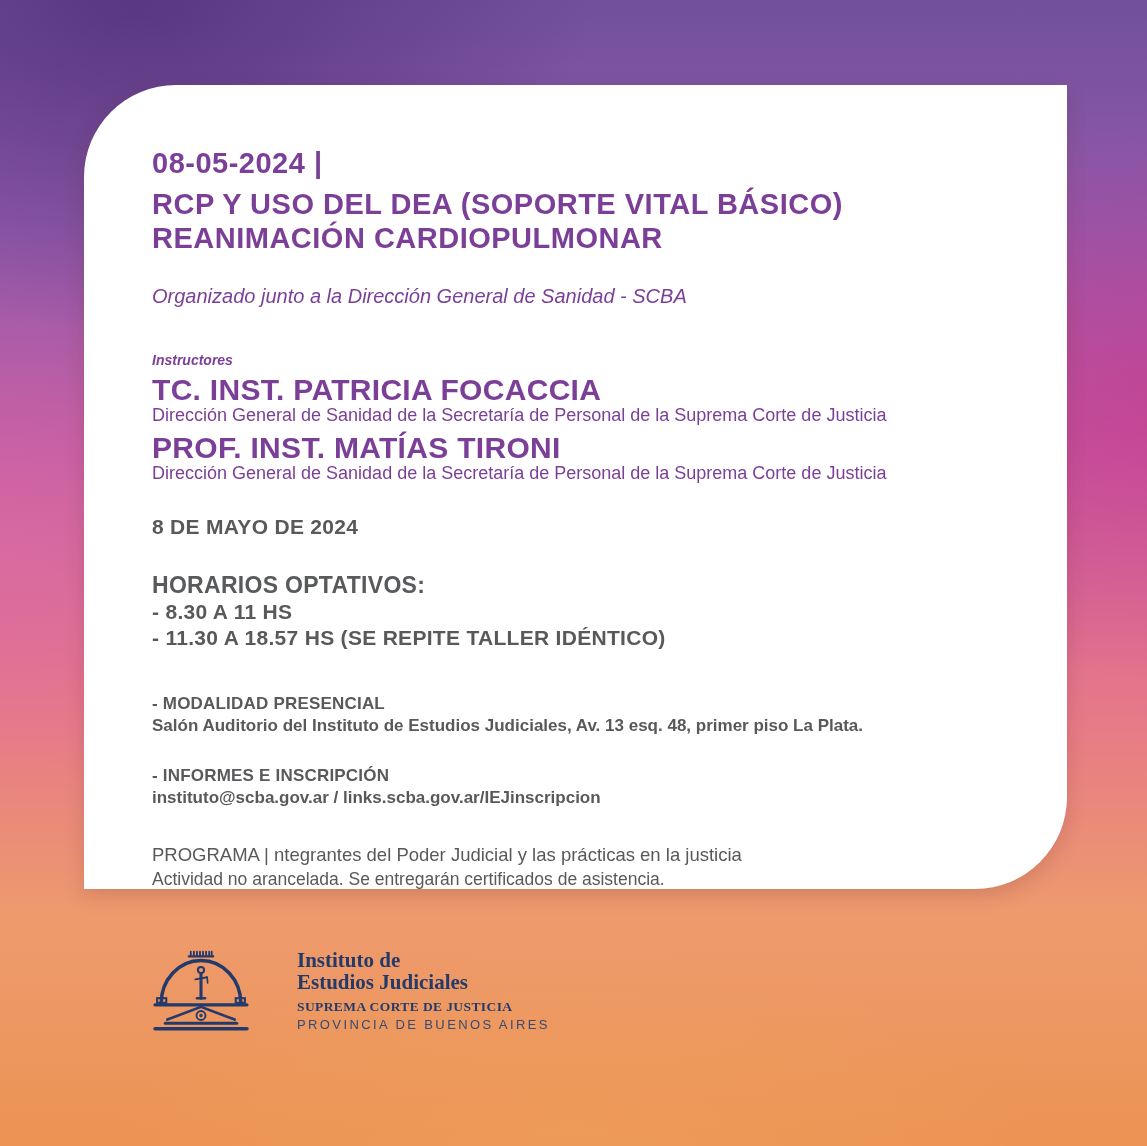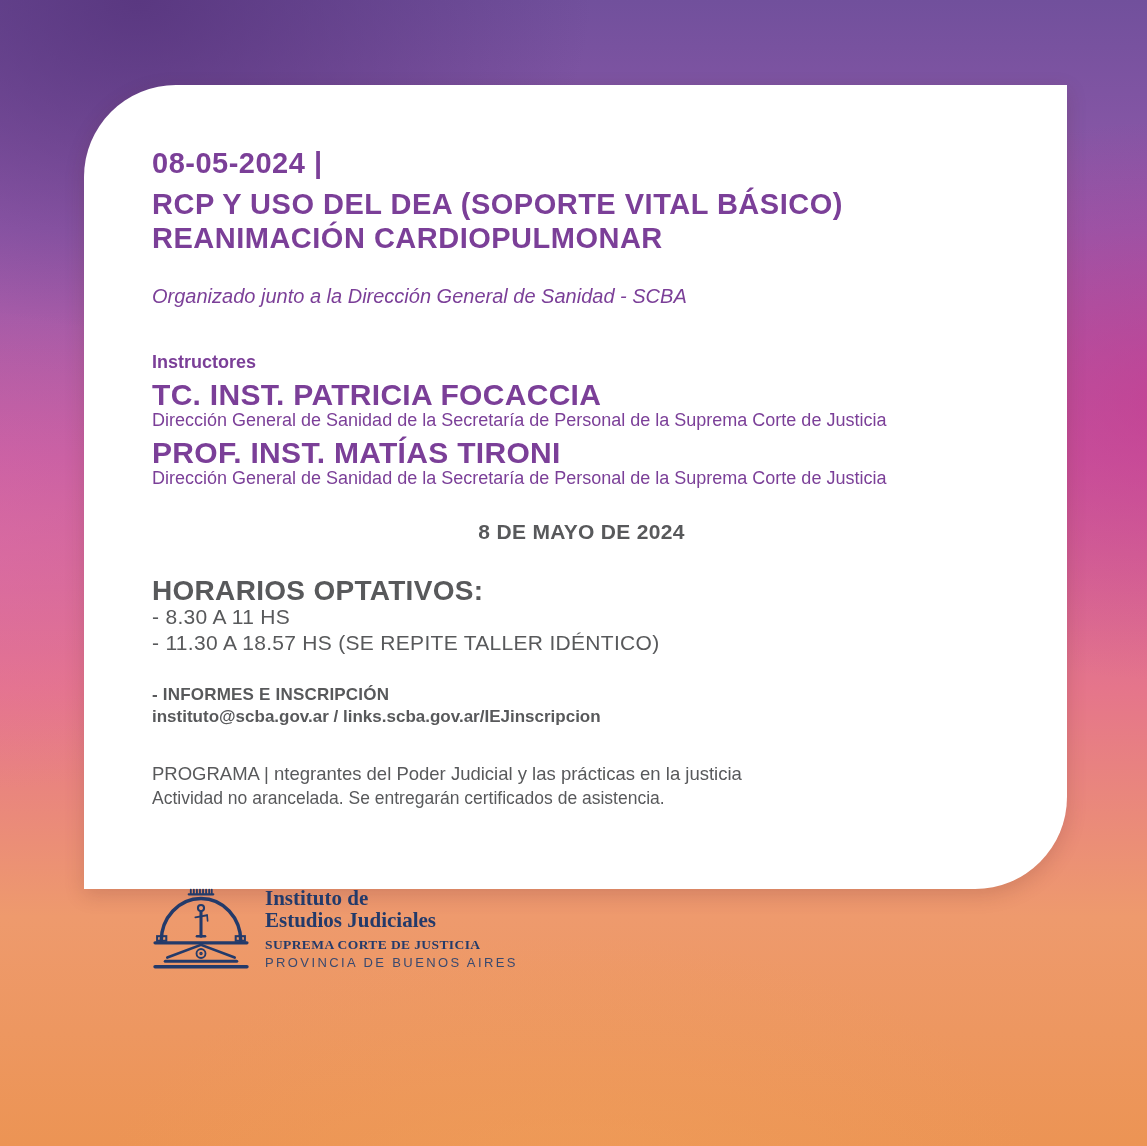--- a/index.html
+++ b/index.html
@@ -27,38 +27,38 @@
     padding: 62px 56px 0 68px;
   }
   .purple { color: #7b3f98; }
   .gray { color: #58595b; }
 
   .date-line   { font-size: 29px; font-weight: 800; letter-spacing: 0.5px; margin-bottom: 7px; }
   .title-line  { font-size: 29px; font-weight: 800; letter-spacing: 0.5px; line-height: 34px; }
   .subtitle    { font-size: 20px; font-style: italic; font-weight: 500; margin-top: 30px; }
 
   .instructors { margin-top: 44px; }
-  .instr-label { font-size: 18px; font-weight: 800; margin-bottom: 7px; }
+  .instr-label { font-size: 14px; font-weight: 800; margin-bottom: 7px; font-style: italic; }
   .instr-name  { font-size: 30px; font-weight: 800; letter-spacing: 0.3px; line-height: 29px; }
   .instr-aff   { font-size: 18px; font-weight: 500; line-height: 22px; margin-bottom: 7px; }
 
-  .event-date  { font-size: 21px; font-weight: 800; margin-top: 31px; letter-spacing: 0.3px; text-align: center; }
+  .event-date  { font-size: 21px; font-weight: 800; margin-top: 31px; letter-spacing: 0.3px; }
   .schedule    { margin-top: 33px; }
-  .sched-head  { font-size: 28px; font-weight: 800; line-height: 27px; letter-spacing: 0.3px; }
-  .sched-opt   { font-size: 21px; font-weight: 400; line-height: 26px; letter-spacing: 0.3px; }
+  .sched-head  { font-size: 23px; font-weight: 800; line-height: 27px; letter-spacing: 0.3px; }
+  .sched-opt   { font-size: 21px; font-weight: 700; line-height: 26px; letter-spacing: 0.3px; }
 
   .block       { margin-top: 42px; }
   .block-head  { font-size: 17px; font-weight: 800; line-height: 22px; letter-spacing: 0.2px; }
   .block-text  { font-size: 17px; font-weight: 700; line-height: 22px; }
   .block-reg   { margin-top: 28px; }
 
   .program     { margin-top: 33px; font-size: 18.5px; font-weight: 400; line-height: 25px; }
   .note        { font-size: 17.5px; font-weight: 400; line-height: 24px; }
 
-  .logo-row    { margin-top: 75px; display: flex; align-items: center; }
+  .logo-row    { margin-top: 56px; display: flex; align-items: center; gap: 32px; }
   .emblem      { width: 98px; height: 86px; flex: 0 0 auto; }
   .logo-text   { margin-left: 15px; color: #233a6a; }
   .org-name    { font-family: "Liberation Serif", serif; font-size: 21px; font-weight: 700; line-height: 22px; }
   .org-sub1    { font-family: "Liberation Serif", serif; font-size: 13.5px; font-weight: 700; letter-spacing: 0.4px; margin-top: 6px; }
   .org-sub2    { font-size: 13px; font-weight: 500; letter-spacing: 2.4px; color: #39496f; margin-top: 2px; }
 </style>
 </head>
 <body>
 
 <div class="bg"></div>
@@ -83,20 +83,24 @@
   </div>
 
   <div class="event-date gray">8 DE MAYO DE 2024</div>
 
   <div class="schedule">
     <div class="sched-head gray">HORARIOS OPTATIVOS:</div>
     <div class="sched-opt gray">- 8.30 A 11 HS</div>
     <div class="sched-opt gray">- 11.30 A 18.57 HS (SE REPITE TALLER IDÉNTICO)</div>
   </div>
 
+  <div class="block">
+    <div class="block-head gray">- MODALIDAD PRESENCIAL</div>
+    <div class="block-text gray">Salón Auditorio del Instituto de Estudios Judiciales, Av. 13 esq. 48, primer piso La Plata.</div>
+  </div>
 
   <div class="block block-reg">
     <div class="block-head gray">- INFORMES E INSCRIPCIÓN</div>
     <div class="block-text gray">instituto@scba.gov.ar / links.scba.gov.ar/IEJinscripcion</div>
   </div>
 
   <div class="program gray">PROGRAMA | ntegrantes del Poder Judicial y las prácticas en la justicia</div>
   <div class="note gray">Actividad no arancelada. Se entregarán certificados de asistencia.</div>
 
   <div class="logo-row">

